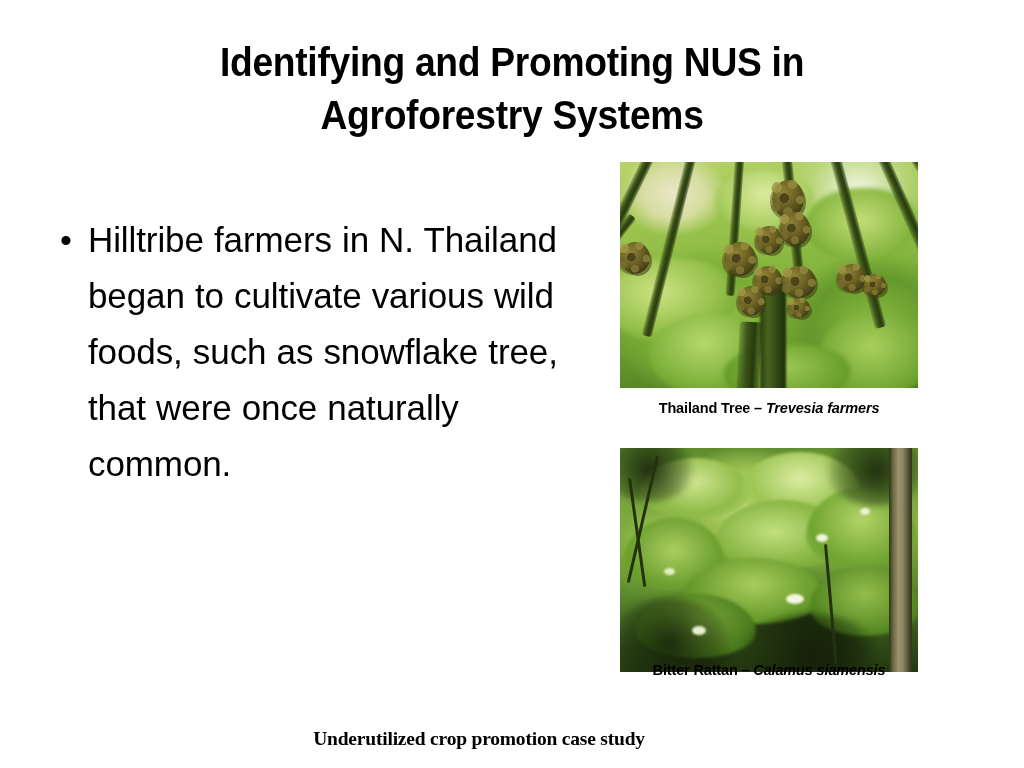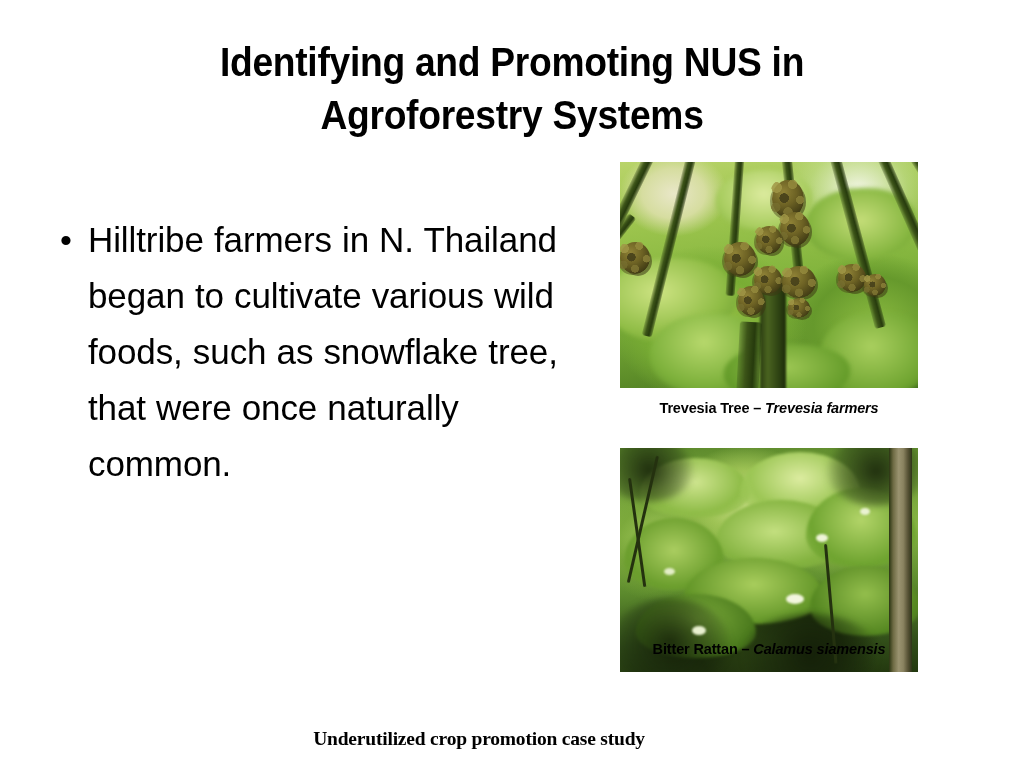--- a/index.html
+++ b/index.html
@@ -169,21 +169,21 @@
     left:620px;
     width:298px;
     text-align:center;
     font-size:14.5px;
     font-weight:bold;
     color:#000000;
     letter-spacing:-0.15px;
     white-space:nowrap;
   }
   #caption-top    { top:400px; }
-  #caption-bottom { top:641px; }
+  #caption-bottom { top:662px; }
   .caption .sci { font-style:italic; }
 
   
   #footer {
     position:absolute;
     left:0; top:728px;
     width:958px;
     text-align:center;
     font-size:19.5px;
     font-weight:bold;
@@ -238,21 +238,21 @@
       <div class="tp-cluster" style="left:134px; top:104px; width:28px; height:28px;"></div>
       <div class="tp-cluster" style="left:162px; top:104px; width:34px; height:32px;"></div>
       <div class="tp-cluster" style="left:118px; top:124px; width:26px; height:30px;"></div>
       <div class="tp-cluster" style="left:218px; top:102px; width:28px; height:28px;"></div>
       <div class="tp-cluster" style="left:244px; top:112px; width:22px; height:22px;"></div>
       <div class="tp-cluster" style="left:168px; top:136px; width:22px; height:20px;"></div>
     </div>
   </div>
 
   <div class="caption" id="caption-top">
-    <span>Trevesia Tree – </span><span class="sci">Trevesia farmers</span>
+    <span>Thailand Tree – </span><span class="sci">Trevesia farmers</span>
   </div>
 
   <div class="photo" id="photo-bottom">
     <div class="photo-inner">
       <div class="bp-bg"></div>
 
       <div class="bp-frond" style="left:20px;  top:10px;  width:110px; height:60px; background:radial-gradient(ellipse at 50% 40%, #cfe58f, #8fbc48 60%, rgba(90,130,40,0));"></div>
       <div class="bp-frond" style="left:120px; top:4px;   width:120px; height:66px; background:radial-gradient(ellipse at 50% 40%, #dcecA0, #9cc655 58%, rgba(100,140,45,0));"></div>
       <div class="bp-frond" style="left:96px;  top:52px;  width:130px; height:70px; background:radial-gradient(ellipse at 45% 45%, #c3df7f, #84b340 62%, rgba(90,130,40,0));"></div>
       <div class="bp-frond" style="left:186px; top:40px;  width:110px; height:80px; background:radial-gradient(ellipse at 50% 40%, #b2d468, #6fa430 65%, rgba(80,120,35,0));"></div>

